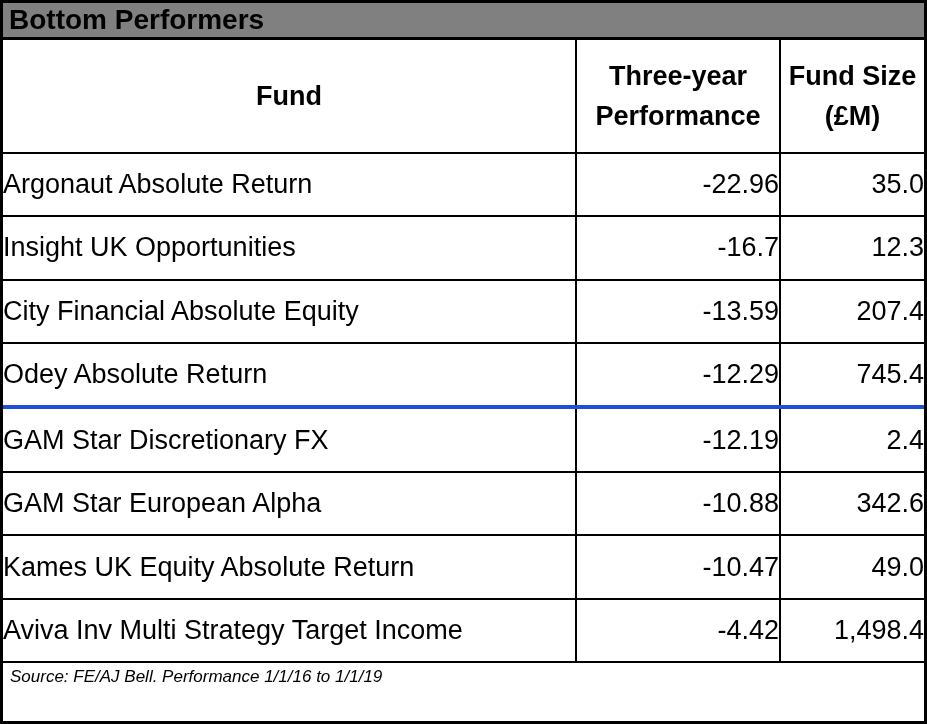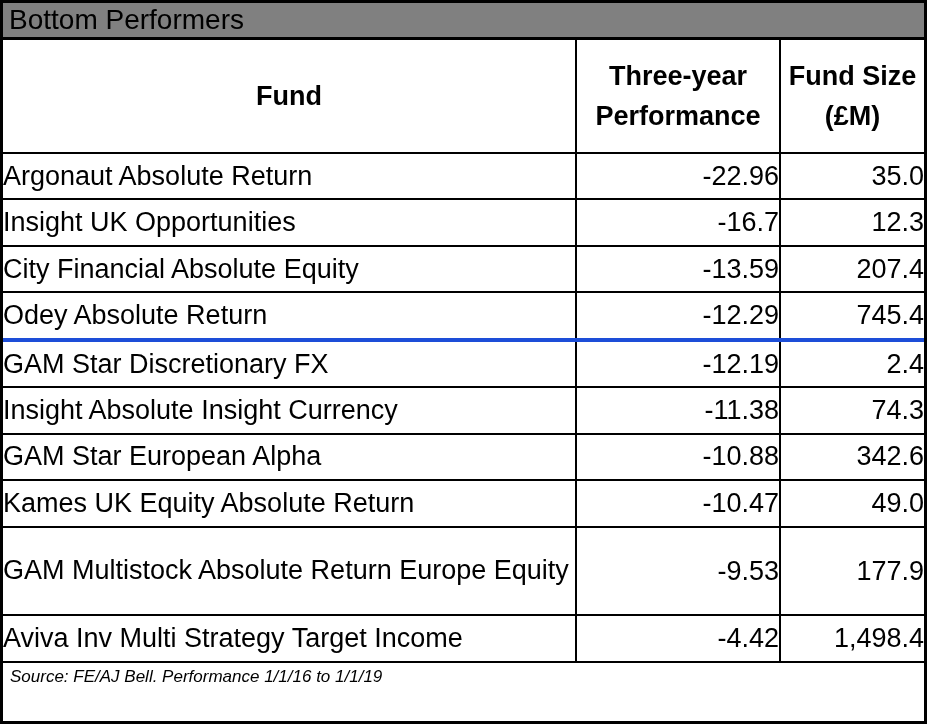--- a/index.html
+++ b/index.html
@@ -22,21 +22,21 @@
     background: #ffffff;
   }
   .title-bar {
     flex: 0 0 34px;
     background: #808080;
     border-bottom: 3px solid #000000;
     display: flex;
     align-items: center;
     padding-left: 6px;
     font-size: 28px;
-    font-weight: normal;
+    font-weight: bold;
     color: #000000;
   }
   table {
     border-collapse: collapse;
     table-layout: fixed;
     width: 100%;
     flex: 1 1 auto;
     height: 100%;
     border-radius: 7px;
   }
@@ -124,38 +124,28 @@
         <td class="fund-cell">Odey Absolute Return</td>
         <td class="num-cell">-12.29</td>
         <td class="num-cell">745.4</td>
       </tr>
       <tr>
         <td class="fund-cell">GAM Star Discretionary FX</td>
         <td class="num-cell">-12.19</td>
         <td class="num-cell">2.4</td>
       </tr>
       <tr>
-        <td class="fund-cell">Insight Absolute Insight Currency</td>
-        <td class="num-cell">-11.38</td>
-        <td class="num-cell">74.3</td>
-      </tr>
-      <tr>
         <td class="fund-cell">GAM Star  European Alpha</td>
         <td class="num-cell">-10.88</td>
         <td class="num-cell">342.6</td>
       </tr>
       <tr>
         <td class="fund-cell">Kames UK Equity Absolute Return</td>
         <td class="num-cell">-10.47</td>
         <td class="num-cell">49.0</td>
-      </tr>
-      <tr class="tall">
-        <td class="fund-cell">GAM Multistock Absolute Return Europe Equity</td>
-        <td class="num-cell">-9.53</td>
-        <td class="num-cell">177.9</td>
       </tr>
       <tr>
         <td class="fund-cell">Aviva Inv Multi Strategy Target Income</td>
         <td class="num-cell">-4.42</td>
         <td class="num-cell">1,498.4</td>
       </tr>
     </tbody>
     <tfoot>
       <tr class="source-row">
         <td colspan="3">Source: FE/AJ Bell. Performance  1/1/16 to 1/1/19</td>

